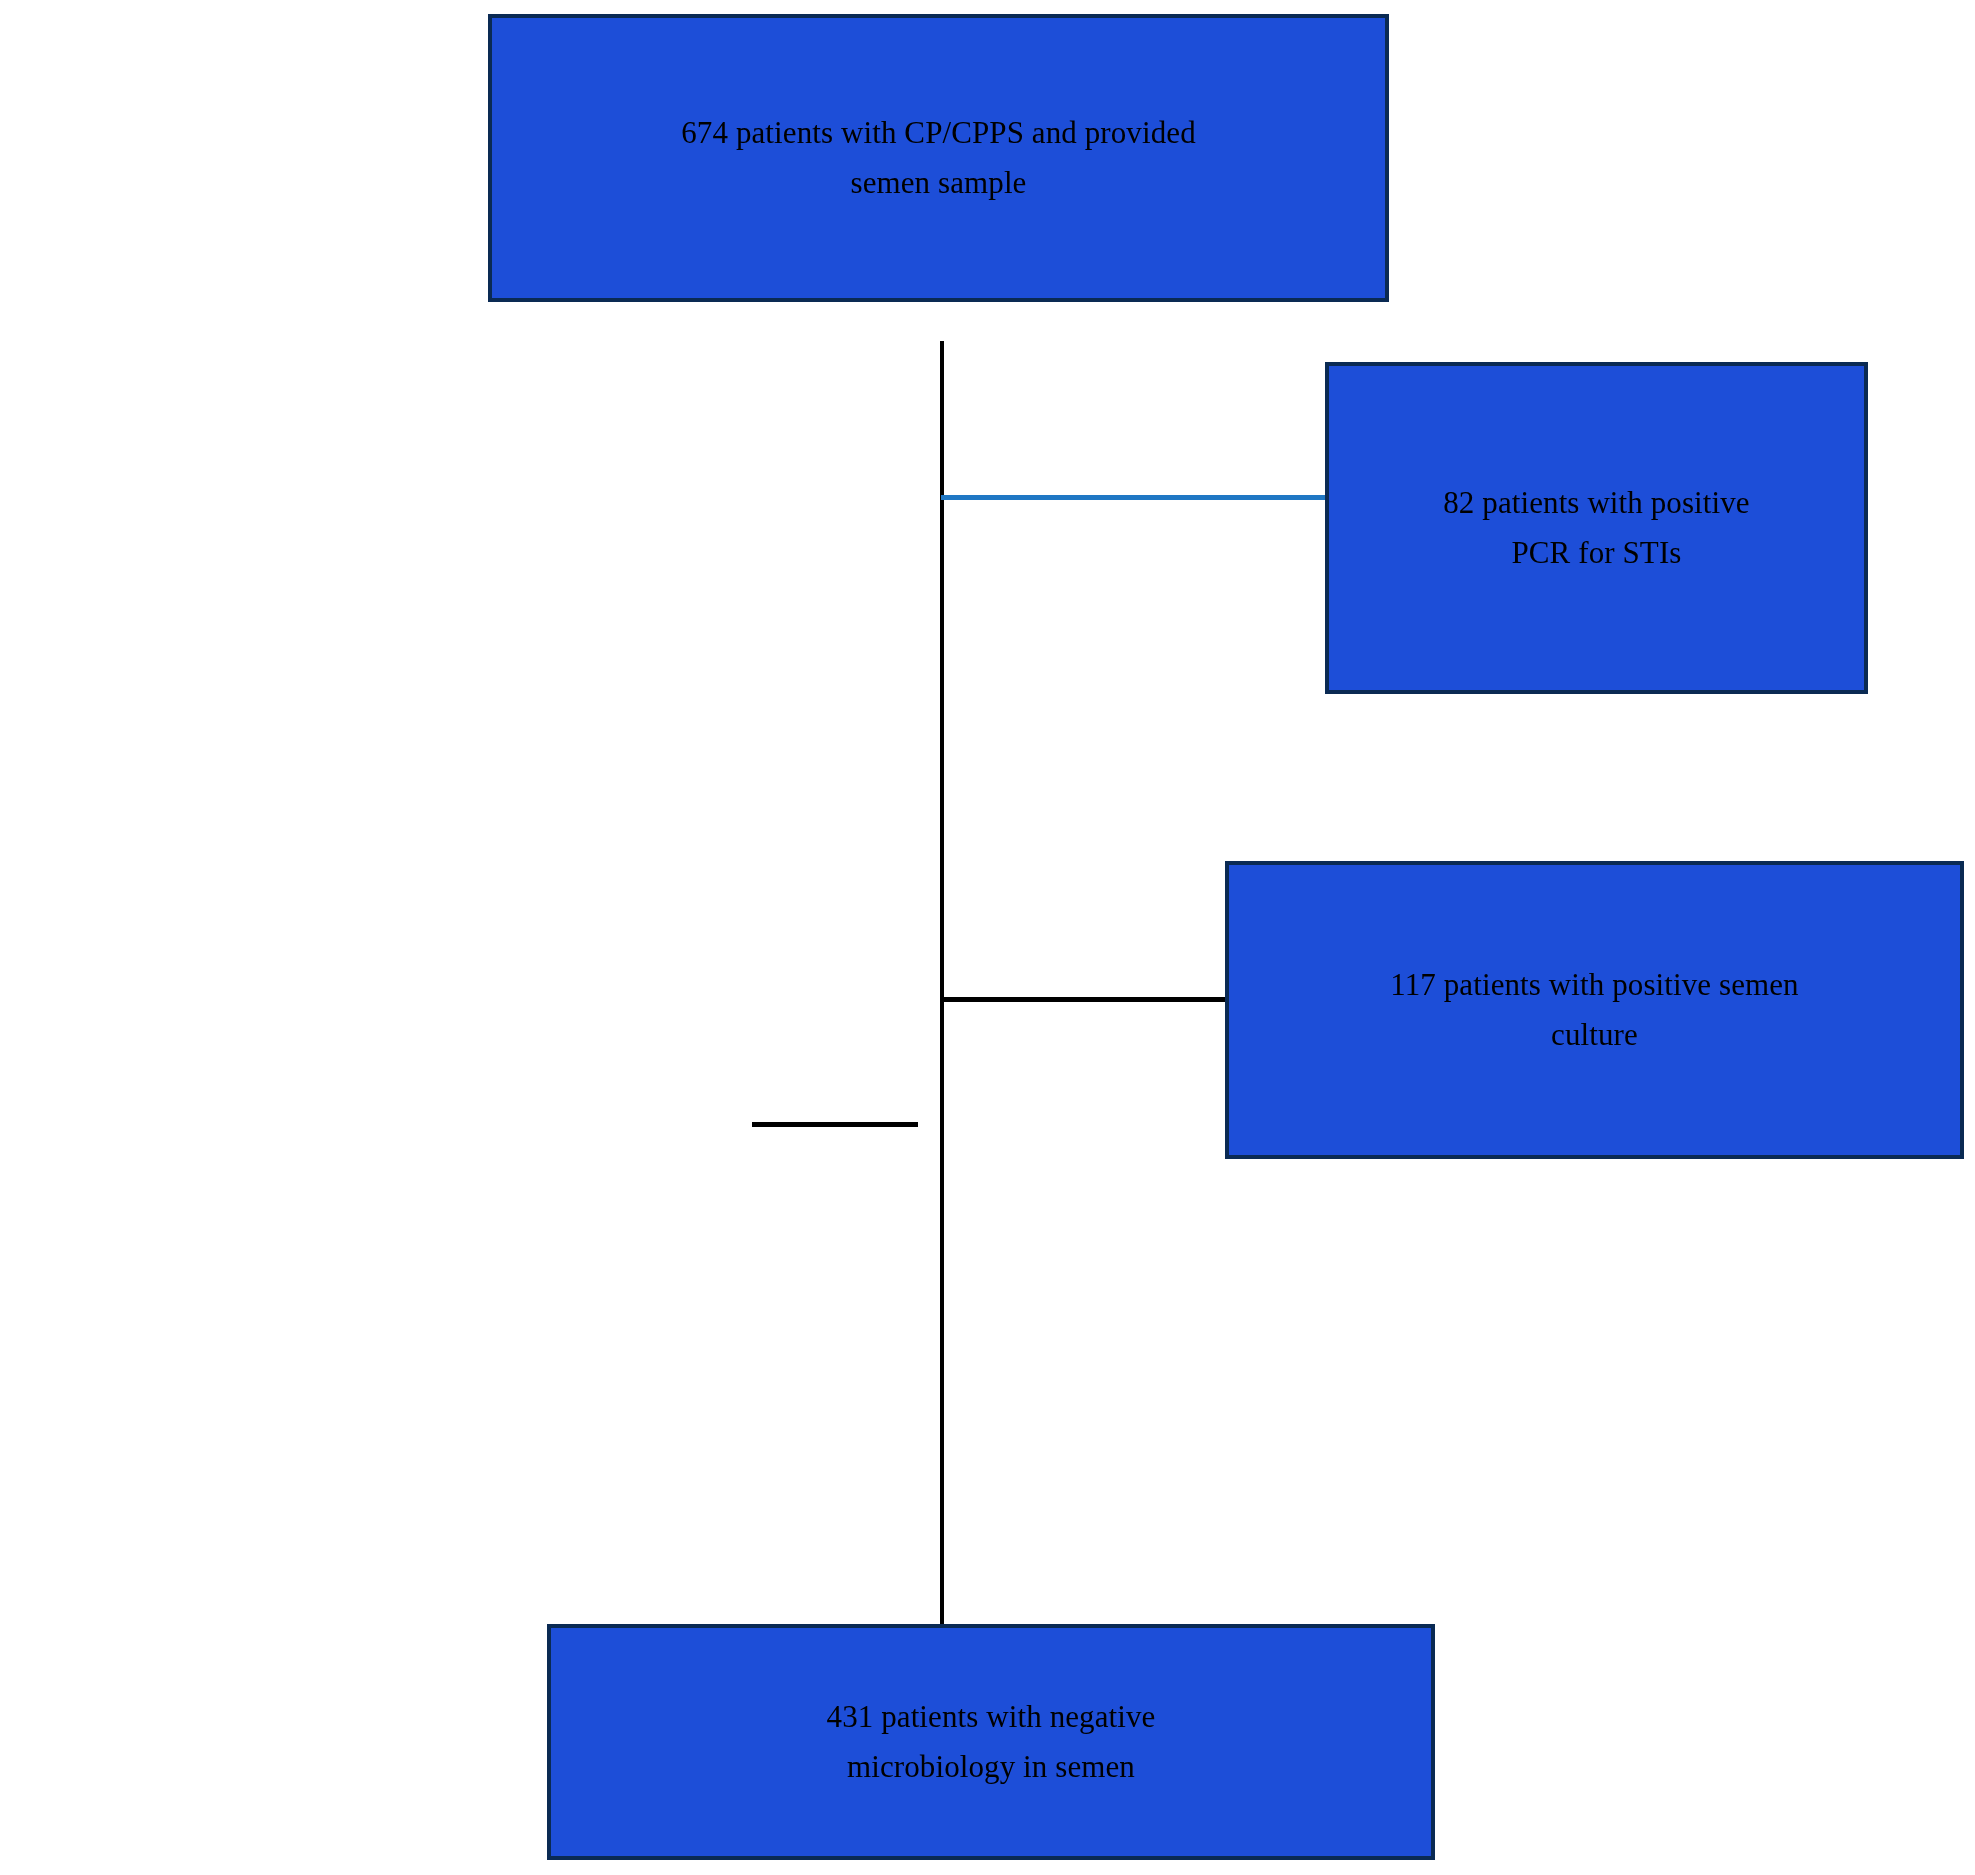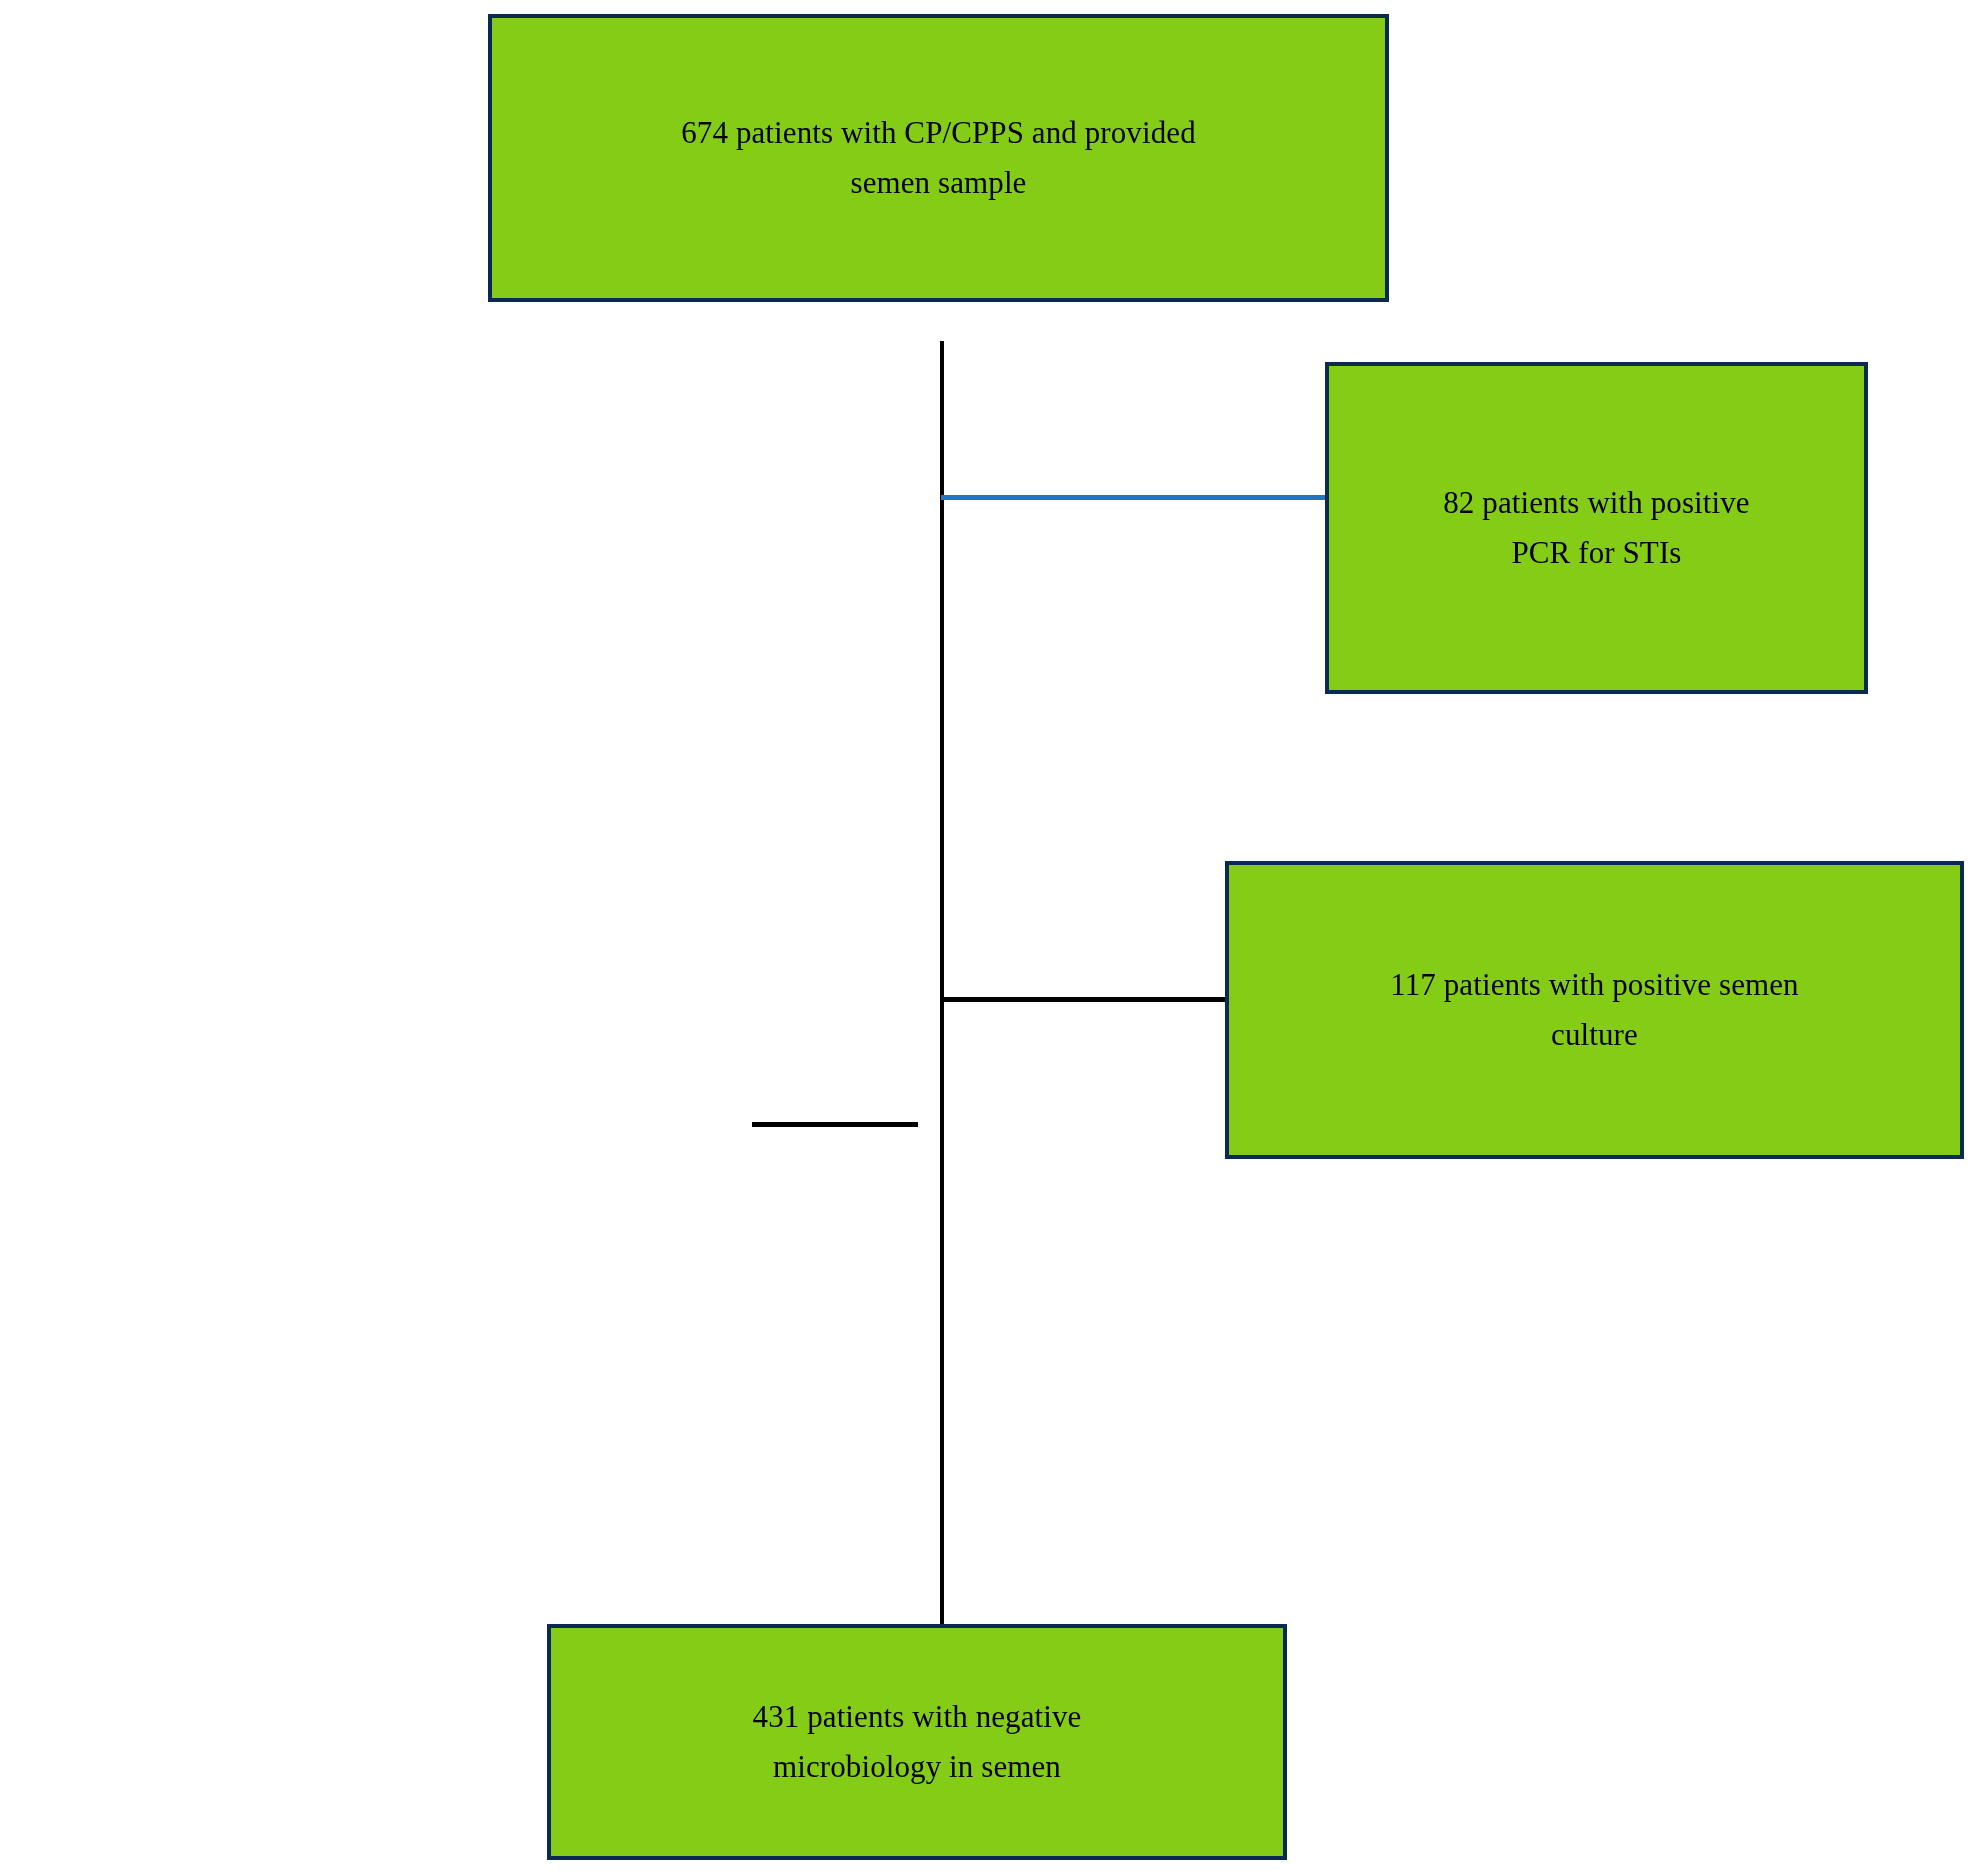--- a/index.html
+++ b/index.html
@@ -11,21 +11,21 @@
     position: relative;
     width: 1975px;
     height: 1875px;
     background: #ffffff;
     overflow: hidden;
     font-family: "Liberation Serif", "DejaVu Serif", serif;
   }
   .node-box {
     position: absolute;
     box-sizing: border-box;
-    background: #84cc16;
+    background: #1d4ed8;
     border: 4.3px solid #0a2a53;
     display: flex;
     align-items: center;
     justify-content: center;
     text-align: center;
   }
   .node-text {
     font-size: 31px;
     line-height: 1.62;
     color: #000000;
@@ -68,19 +68,19 @@
   <div class="connector" style="left:941px; top:997px; width:285px; height:4.7px;"></div>
 
   <div class="node-box" style="left:1225px; top:861px; width:739px; height:298px;">
     <div class="node-text">117 patients with positive semen
 culture</div>
   </div>
 
   <div class="connector" style="left:752px; top:1122px; width:166px; height:4.7px;"></div>
 
 
-  <div class="node-box" style="left:547px; top:1624px; width:740px; height:236px;">
+  <div class="node-box" style="left:547px; top:1624px; width:888px; height:236px;">
     <div class="node-text">431 patients with negative
 microbiology in semen</div>
   </div>
 
 </div>
 
 
 </body></html>

